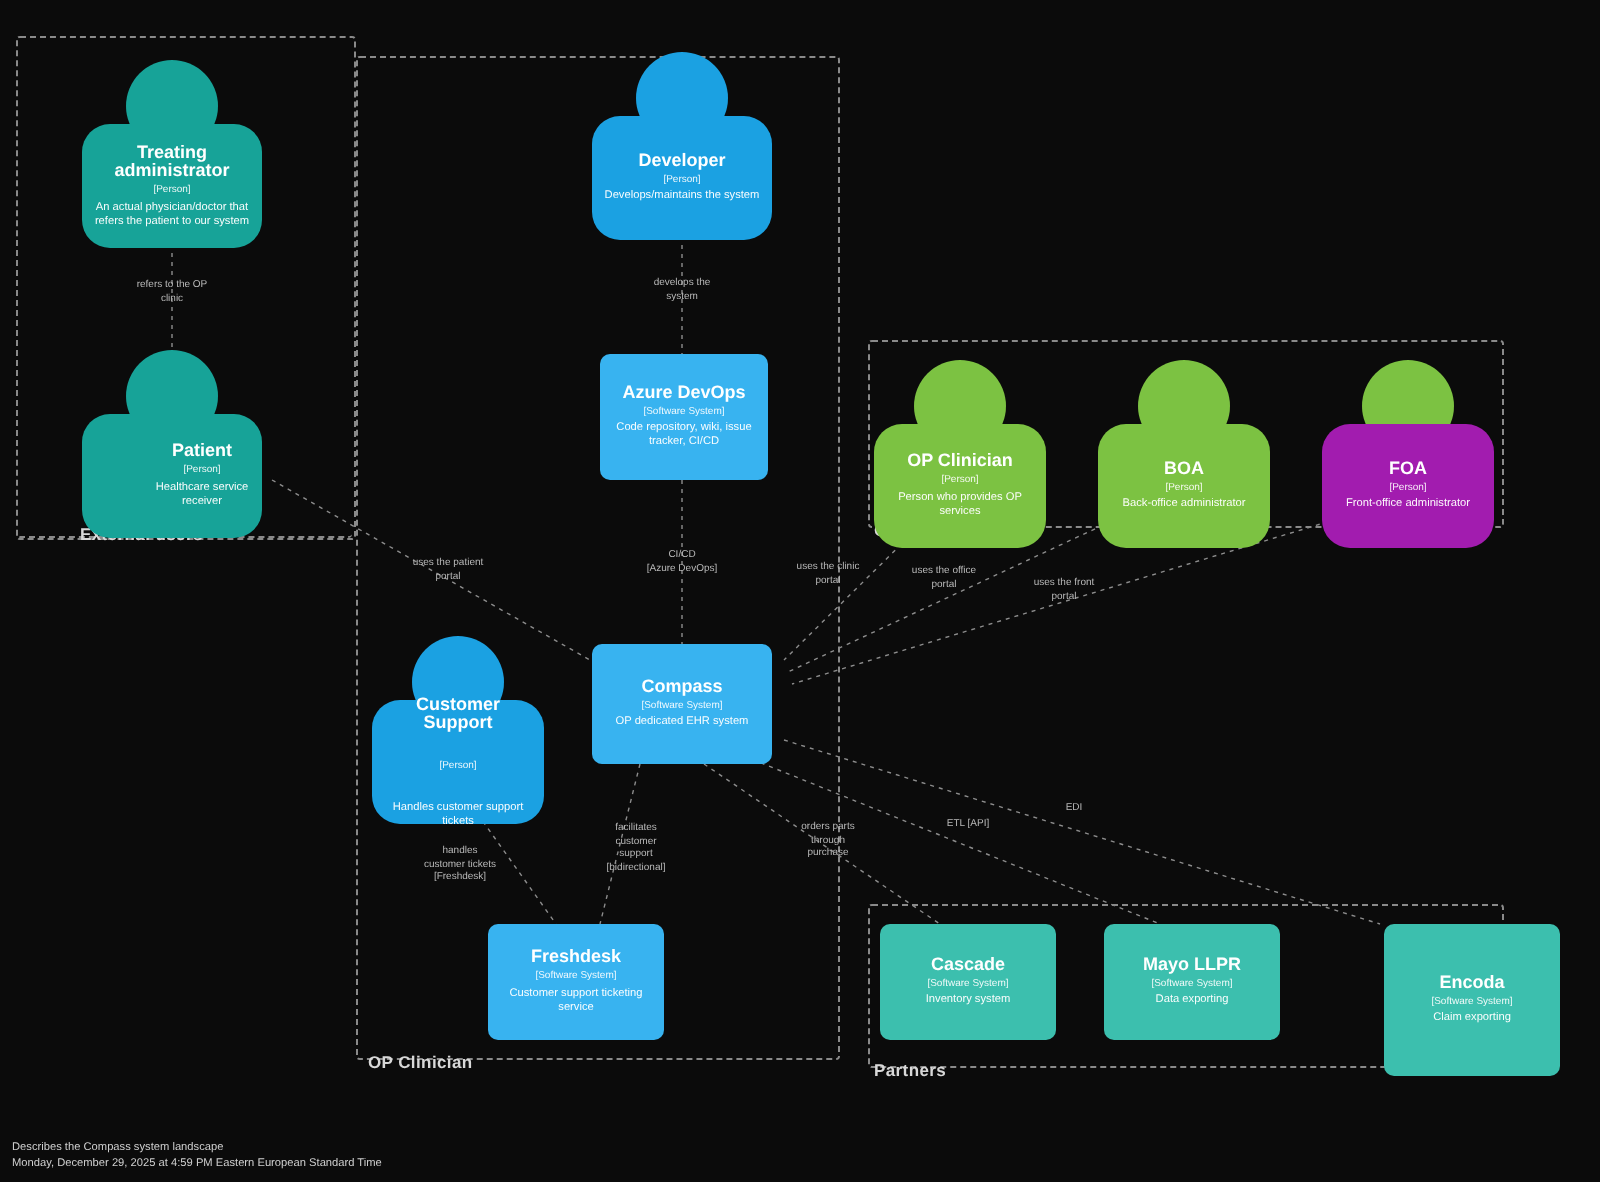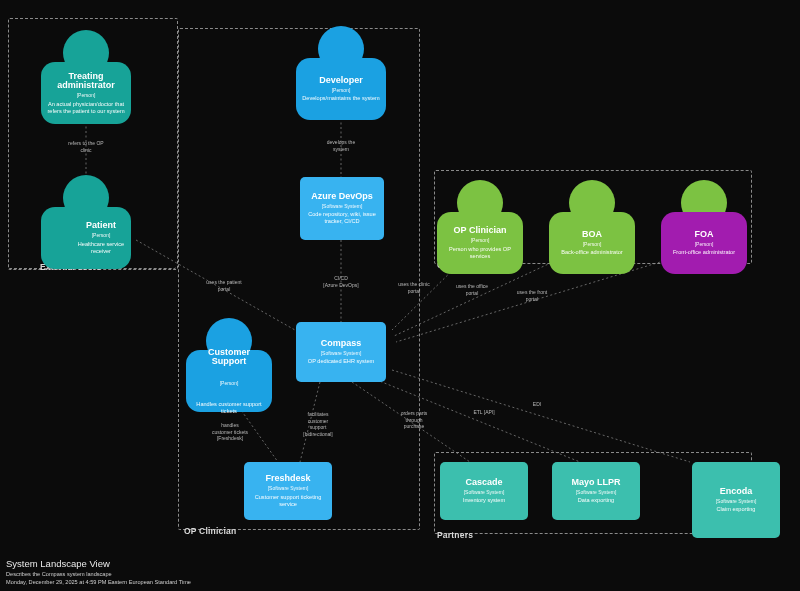--- a/index.html
+++ b/index.html
@@ -203,18 +203,17 @@
 customer
 support
 [bidirectional]</div>
   <div class="edge-label" style="left:414px;top:420px;">orders parts
 through
 purchase</div>
   <div class="edge-label" style="left:484px;top:412px;">ETL [API]</div>
   <div class="edge-label" style="left:537px;top:404px;">EDI</div>
 
   <div class="footer">
-    <div class="f-title">System Landscape View</div>
     <div class="f-sub">Describes the Compass system landscape</div>
     <div class="f-date">Monday, December 29, 2025 at 4:59 PM Eastern European Standard Time</div>
   </div>
 
 </div>
 
 </body></html>

